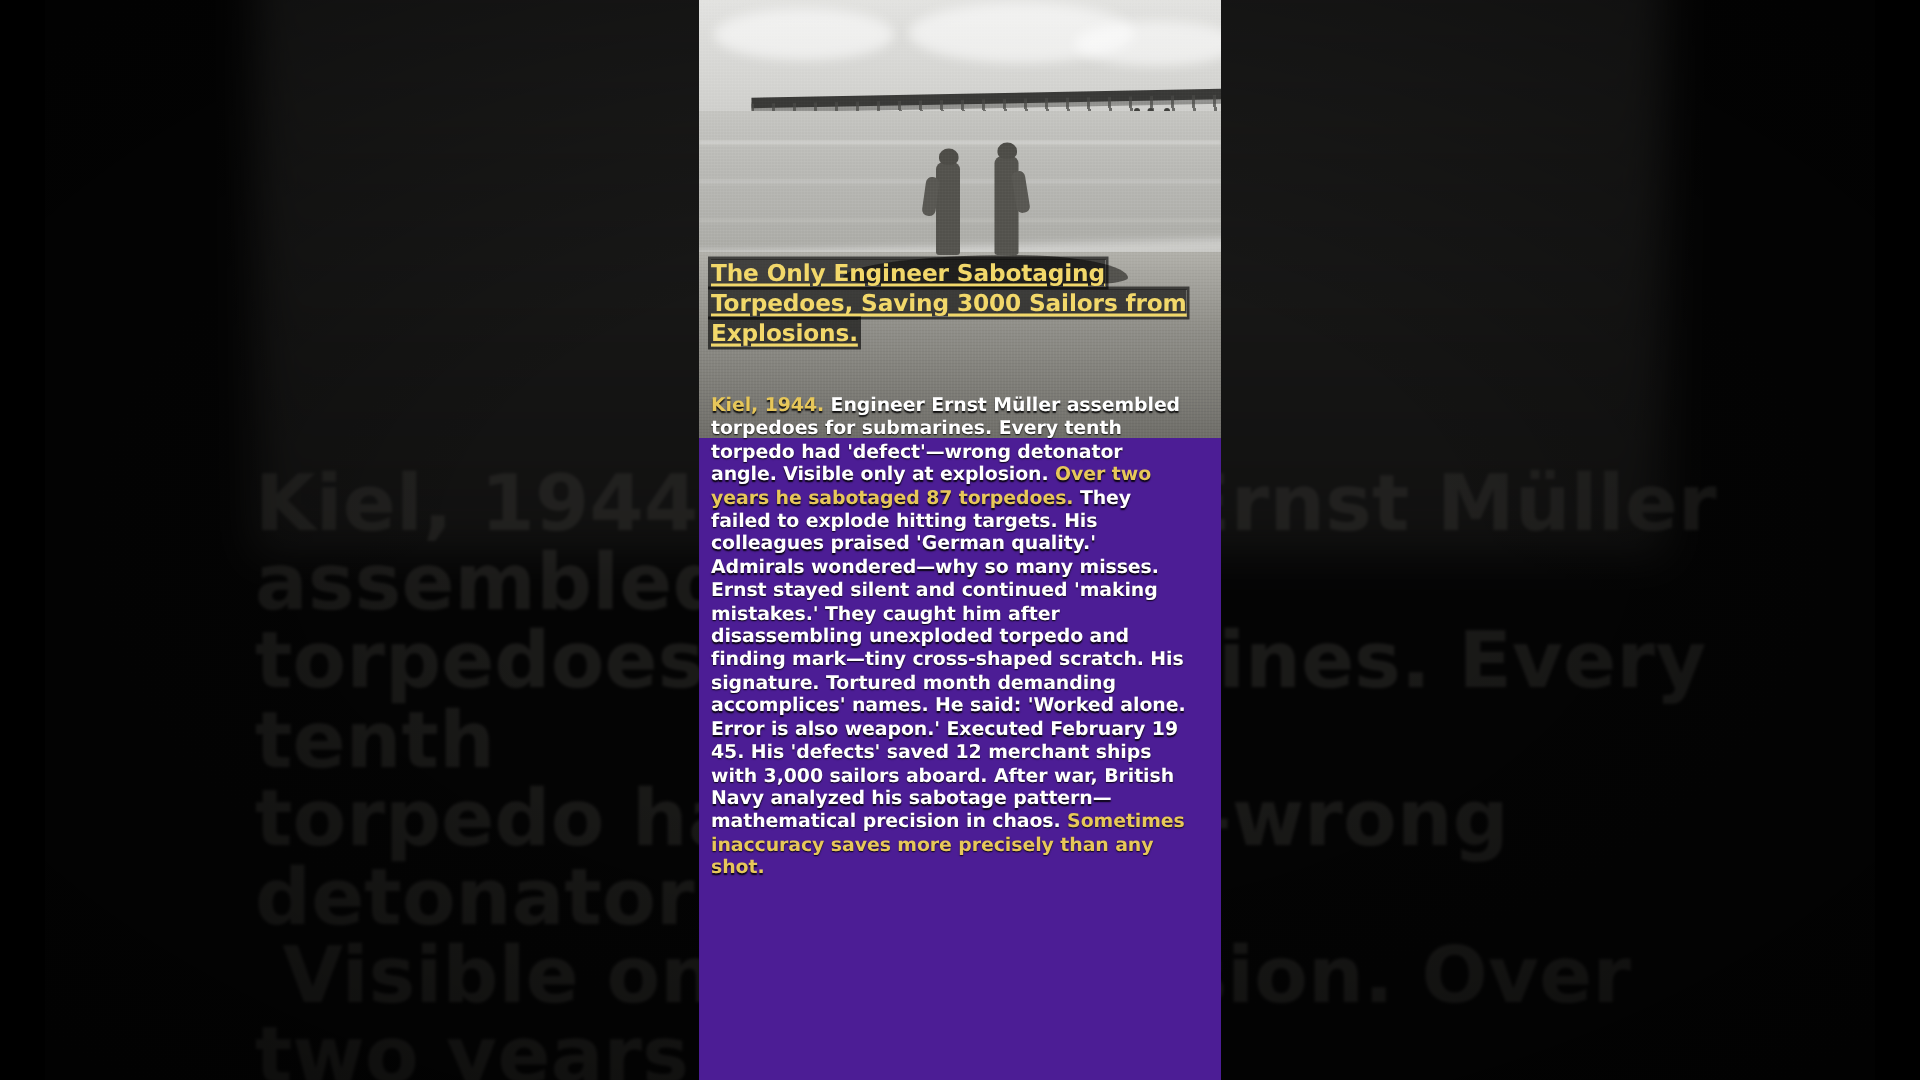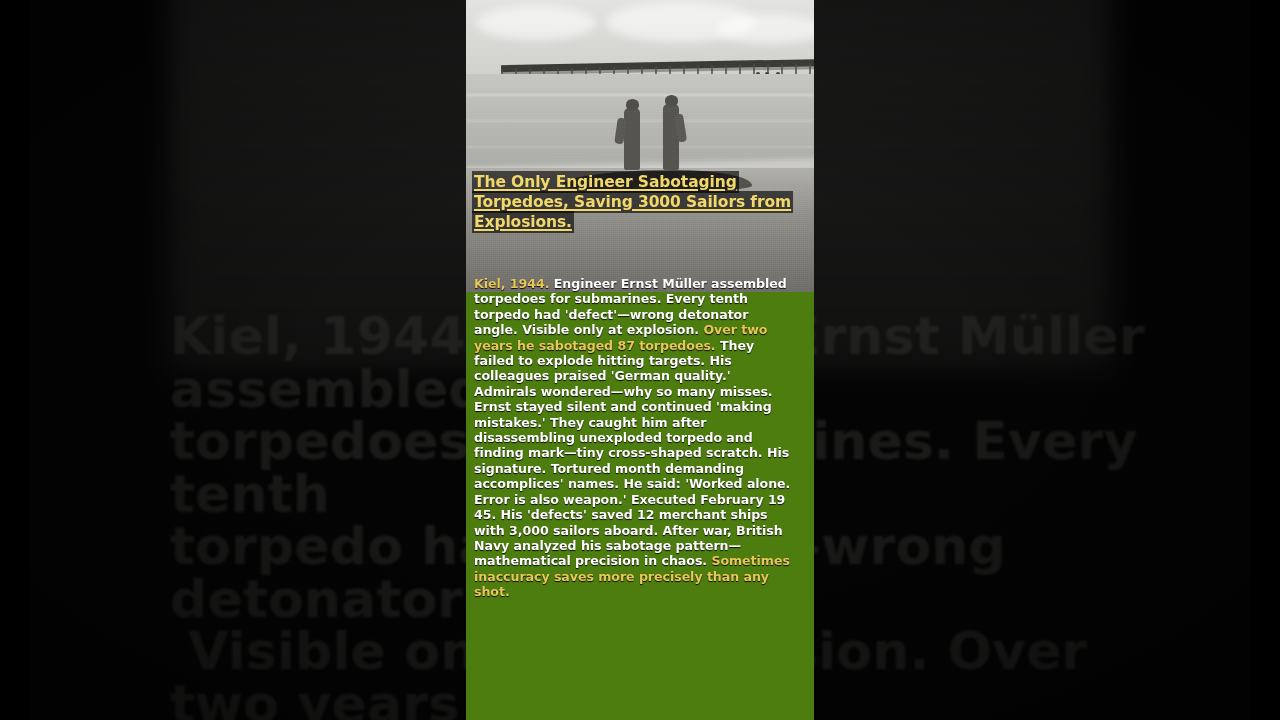--- a/index.html
+++ b/index.html
@@ -73,21 +73,21 @@
     background: radial-gradient(ellipse at 50% 50%, rgba(0,0,0,0.0) 35%, rgba(0,0,0,0.55) 100%);
   }
 
   
   #player {
     position: absolute;
     left: 466px;
     top: 0;
     width: 348px;
     height: 720px;
-    background: #4d7c0f;
+    background: #4c1d95;
     overflow: hidden;
     z-index: 5;
   }
 
   
   .photo {
     position: absolute;
     left: 0;
     top: 0;
     width: 348px;
@@ -204,21 +204,21 @@
     text-underline-offset: 2px;
     text-decoration-thickness: 1.5px;
     box-decoration-break: clone;
     -webkit-box-decoration-break: clone;
   }
 
   
   .body-wrap {
     position: absolute;
     left: 8px;
-    top: 276px;
+    top: 262px;
     width: 320px;
     z-index: 6;
   }
   .body-text {
     color: #ffffff;
     font-size: 12.6px;
     line-height: 15.4px;
     font-weight: 700;
     letter-spacing: -0.05px;
     text-shadow: 0 1px 1px rgba(0,0,0,0.9);

